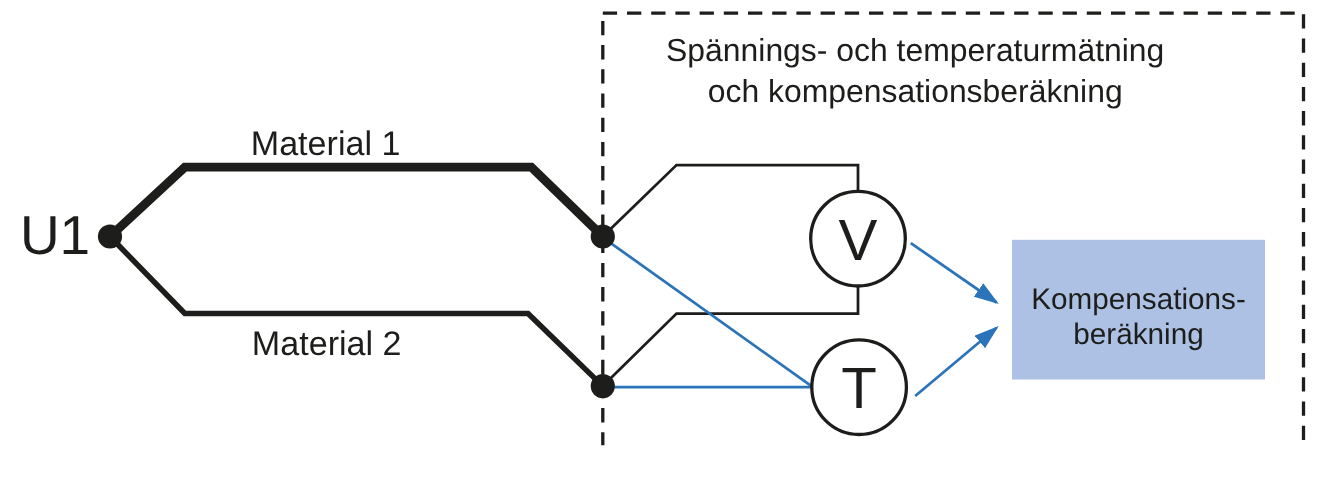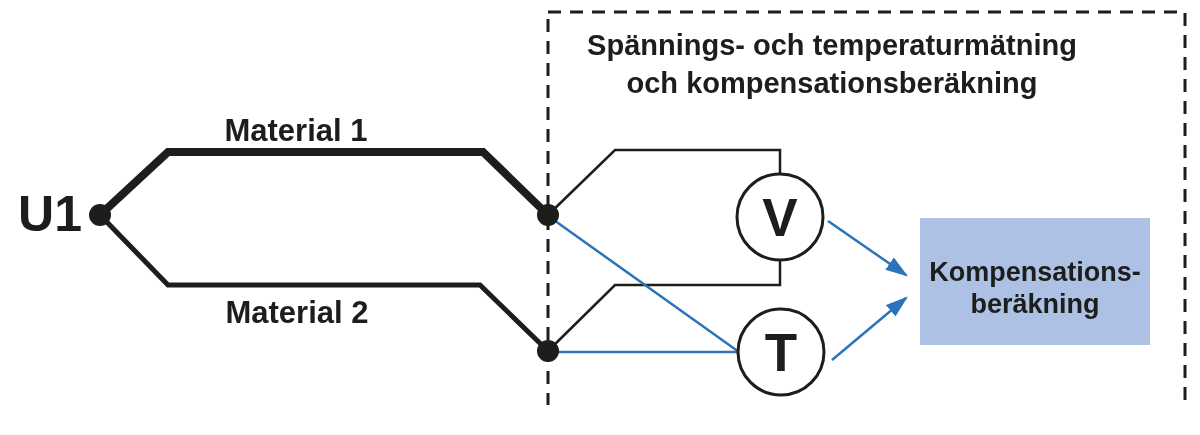--- a/index.html
+++ b/index.html
@@ -12,21 +12,20 @@
     margin: 0;
     padding: 0;
     background: var(--bg);
   }
   .stage {
     width: 1200px;
     height: 405px;
     background: var(--bg);
     position: relative;
     overflow: hidden;
-    font-weight: bold;
   }
   svg {
     display: block;
     font-family: "Liberation Sans", sans-serif;
   }
   .wire-thick  { fill: none; stroke: var(--ink); stroke-width: 8; stroke-linejoin: miter; }
   .wire-mid    { fill: none; stroke: var(--ink); stroke-width: 5; stroke-linejoin: miter; }
   .wire-thin   { fill: none; stroke: var(--ink); stroke-width: 2.5; stroke-linejoin: miter; }
   .junction    { fill: var(--ink); stroke: none; }
   .dashed-box  { fill: none; stroke: var(--ink); stroke-width: 3; stroke-dasharray: 13 9; }

